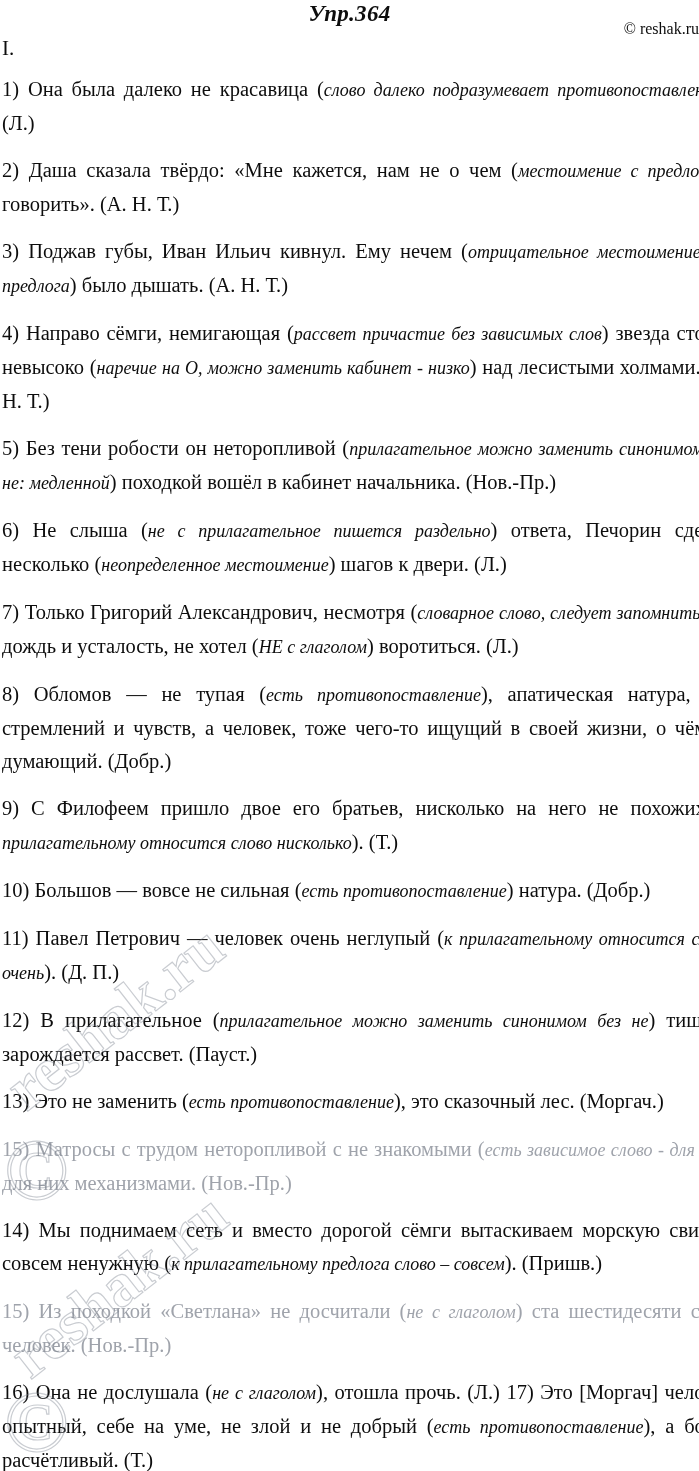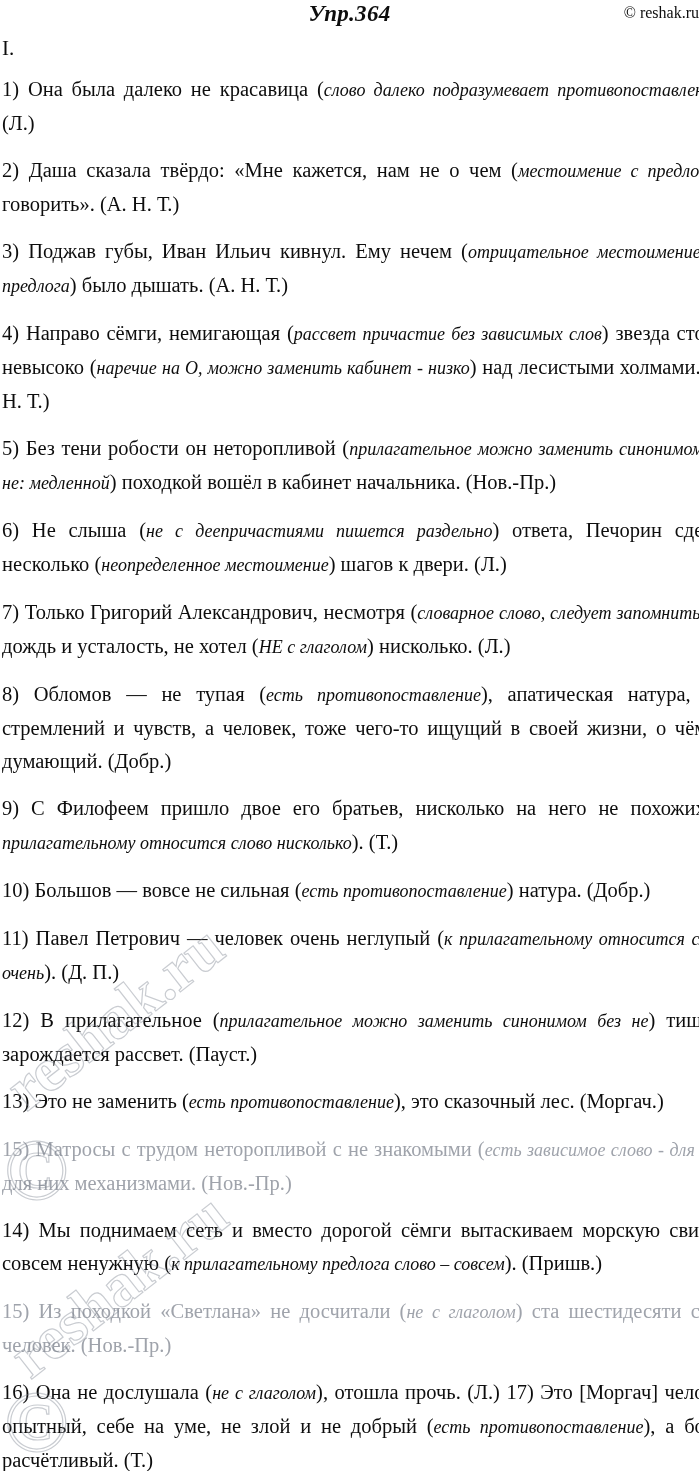--- a/index.html
+++ b/index.html
@@ -40,21 +40,21 @@
     text-align: center;
     font-weight: bold;
     font-style: italic;
     font-size: 23px;
     letter-spacing: 0.3px;
     padding-right: 36px;   
   }
   .copyright {
     position: absolute;
     right: 36px;
-    top: 4px;
+    top: 20px;
     font-size: 16px;
     white-space: nowrap;
   }
 
   
   .content {
     padding: 0 2px 0 2px;
   }
   .roman-label {
     font-size: 21px;
@@ -125,22 +125,22 @@
   </div>
 
   <div class="content">
     <div class="roman-label">I.</div>
     <div id="items-container">
         <div class="item"><span>1)</span> <span>Она была далеко не красавица (</span><span class="note">слово далеко подразумевает противопоставление</span><span>). (Л.)</span></div>
         <div class="item"><span>2)</span> <span>Даша сказала твёрдо: «Мне кажется, нам не о чем (</span><span class="note">местоимение с предлогом</span><span>) говорить». (А. Н. Т.)</span></div>
         <div class="item"><span>3)</span> <span>Поджав губы, Иван Ильич кивнул. Ему нечем (</span><span class="note">отрицательное местоимение без предлога</span><span>) было дышать. (А. Н. Т.)</span></div>
         <div class="item"><span>4)</span> <span>Направо сёмги, немигающая (</span><span class="note">рассвет причастие без зависимых слов</span><span>) звезда стояла невысоко (</span><span class="note">наречие на О, можно заменить кабинет - низко</span><span>) над лесистыми холмами. (А. Н. Т.)</span></div>
         <div class="item"><span>5)</span> <span>Без тени робости он неторопливой (</span><span class="note">прилагательное можно заменить синонимом без не: медленной</span><span>) походкой вошёл в кабинет начальника. (Нов.-Пр.)</span></div>
-        <div class="item"><span>6)</span> <span>Не слыша (</span><span class="note">не с деепричастиями пишется раздельно</span><span>) ответа, Печорин сделал несколько (</span><span class="note">неопределенное местоимение</span><span>) шагов к двери. (Л.)</span></div>
-        <div class="item"><span>7)</span> <span>Только Григорий Александрович, несмотря (</span><span class="note">словарное слово, следует запомнить</span><span>) на дождь и усталость, не хотел (</span><span class="note">НЕ с глаголом</span><span>) нисколько. (Л.)</span></div>
+        <div class="item"><span>6)</span> <span>Не слыша (</span><span class="note">не с прилагательное пишется раздельно</span><span>) ответа, Печорин сделал несколько (</span><span class="note">неопределенное местоимение</span><span>) шагов к двери. (Л.)</span></div>
+        <div class="item"><span>7)</span> <span>Только Григорий Александрович, несмотря (</span><span class="note">словарное слово, следует запомнить</span><span>) на дождь и усталость, не хотел (</span><span class="note">НЕ с глаголом</span><span>) воротиться. (Л.)</span></div>
         <div class="item"><span>8)</span> <span>Обломов — не тупая (</span><span class="note">есть противопоставление</span><span>), апатическая натура, без стремлений и чувств, а человек, тоже чего-то ищущий в своей жизни, о чём-то думающий. (Добр.)</span></div>
         <div class="item"><span>9)</span> <span>С Филофеем пришло двое его братьев, нисколько на него не похожих (</span><span class="note">к прилагательному относится слово нисколько</span><span>). (Т.)</span></div>
         <div class="item"><span>10)</span> <span>Большов — вовсе не сильная (</span><span class="note">есть противопоставление</span><span>) натура. (Добр.)</span></div>
         <div class="item"><span>11)</span> <span>Павел Петрович — человек очень неглупый (</span><span class="note">к прилагательному относится слово очень</span><span>). (Д. П.)</span></div>
         <div class="item"><span>12)</span> <span>В прилагательное (</span><span class="note">прилагательное можно заменить синонимом без не</span><span>) тишине зарождается рассвет. (Пауст.)</span></div>
         <div class="item"><span>13)</span> <span>Это не заменить (</span><span class="note">есть противопоставление</span><span>), это сказочный лес. (Моргач.)</span></div>
         <div class="item faded"><span>15)</span> <span>Матросы с трудом неторопливой с не знакомыми (</span><span class="note">есть зависимое слово - для них</span><span>) для них механизмами. (Нов.-Пр.)</span></div>
         <div class="item"><span>14)</span> <span>Мы поднимаем сеть и вместо дорогой сёмги вытаскиваем морскую свинку, совсем ненужную (</span><span class="note">к прилагательному предлога слово – совсем</span><span>). (Пришв.)</span></div>
         <div class="item faded"><span>15)</span> <span>Из походкой «Светлана» не досчитали (</span><span class="note">не с глаголом</span><span>) ста шестидесяти семи человек. (Нов.-Пр.)</span></div>
         <div class="item"><span>16)</span> <span>Она не дослушала (</span><span class="note">не с глаголом</span><span>), отошла прочь. (Л.) 17) Это [Моргач] человек опытный, себе на уме, не злой и не добрый (</span><span class="note">есть противопоставление</span><span>), а более расчётливый. (Т.)</span></div>

